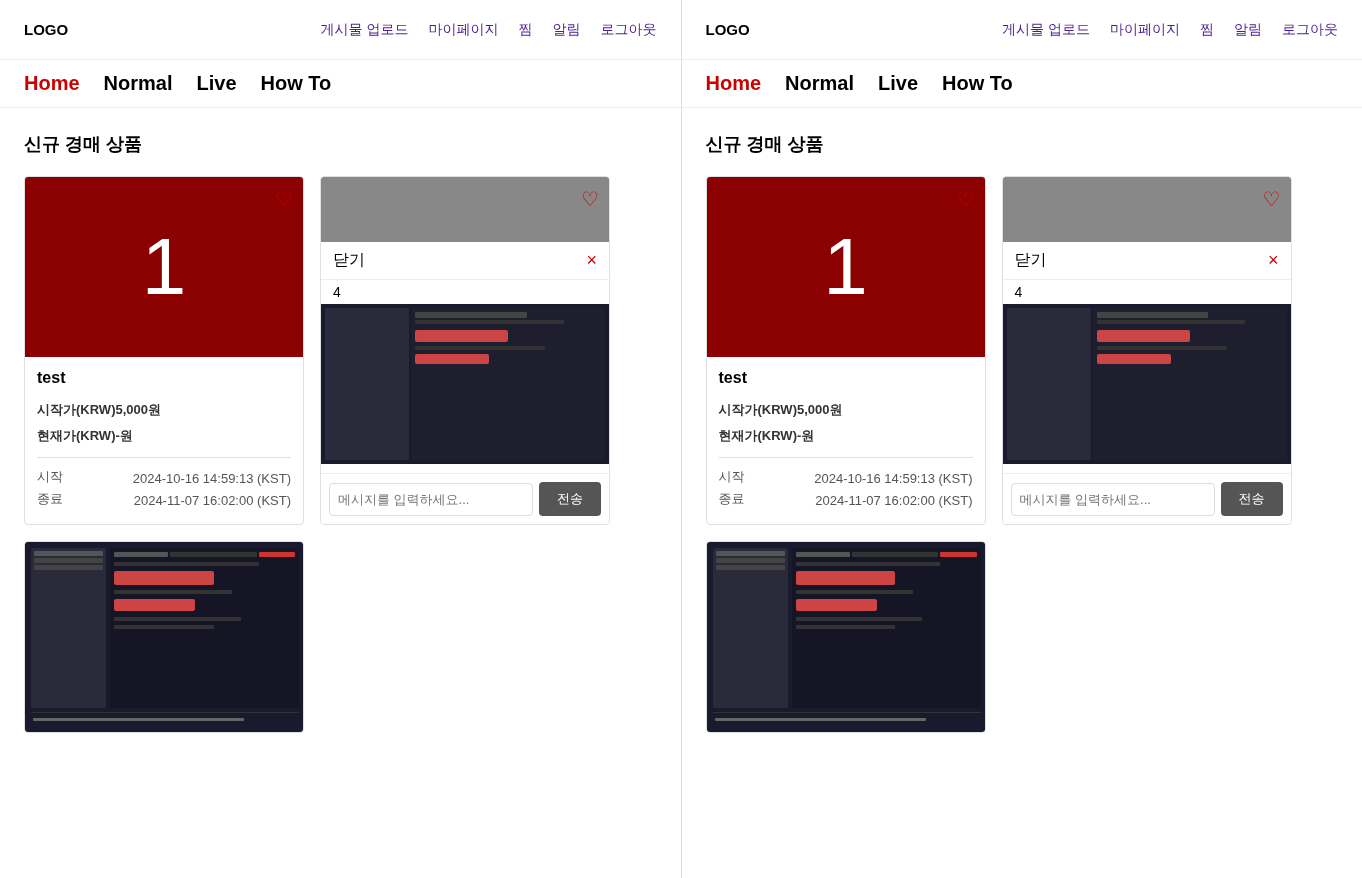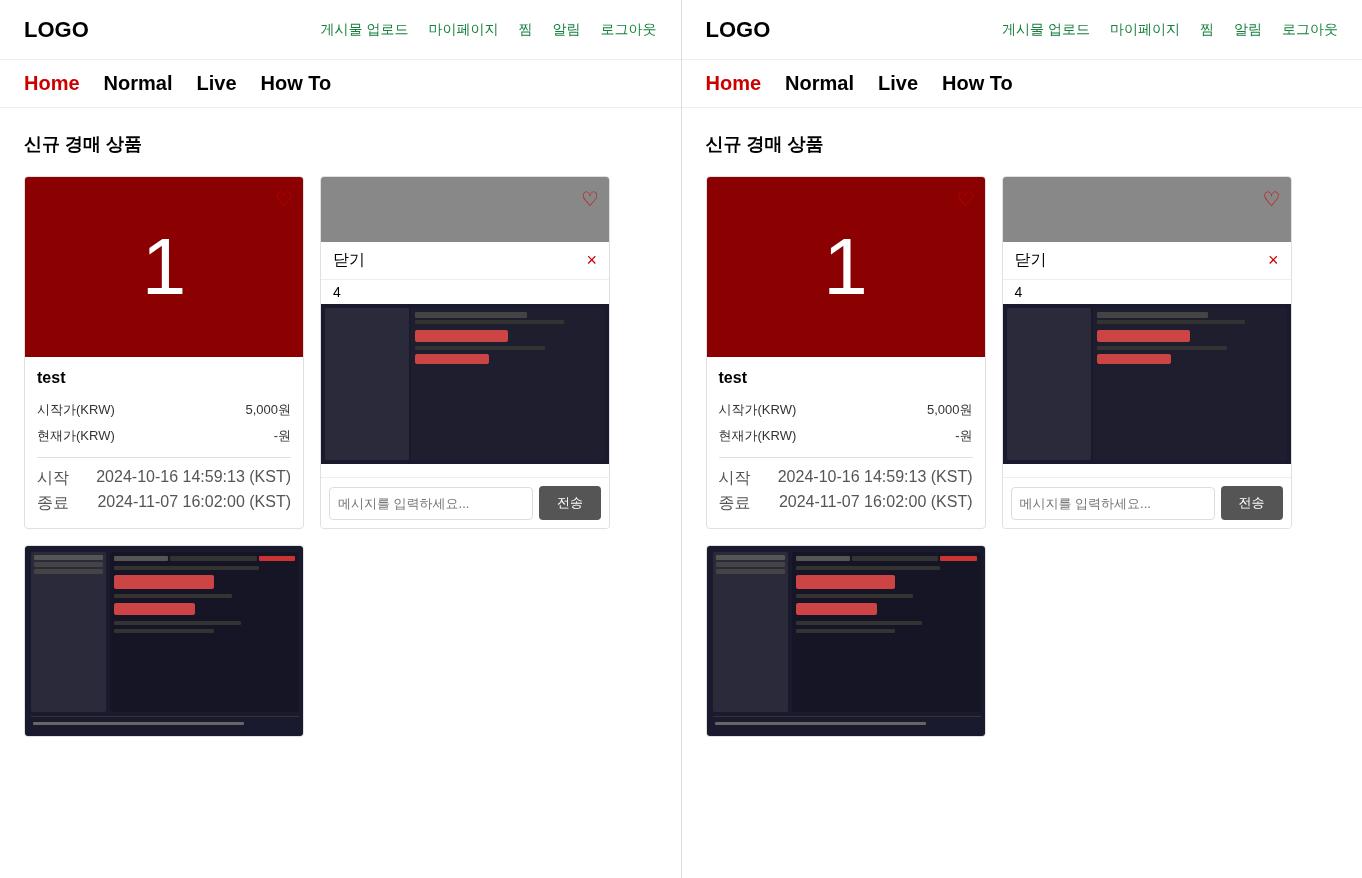--- a/index.html
+++ b/index.html
@@ -7,33 +7,33 @@
     
     
     .header {
       display: flex;
       align-items: center;
       padding: 0 24px;
       height: 60px;
       border-bottom: 1px solid #eee;
     }
     .logo {
-      font-size: 22px;
+      font-size: 15px;
       font-weight: 700;
       color: #000;
       margin-right: auto;
     }
     .header-nav {
       display: flex;
       gap: 20px;
       align-items: center;
     }
     .header-nav span {
       font-size: 14px;
-      color: #15803d;
+      color: #4c1d95;
       cursor: pointer;
     }
     
     
     .nav-tabs {
       display: flex;
       gap: 24px;
       padding: 12px 24px;
       border-bottom: 1px solid #eee;
       align-items: center;
@@ -106,36 +106,38 @@
       padding: 12px;
     }
     .card-title {
       font-size: 16px;
       font-weight: 600;
       margin-bottom: 10px;
       color: #000;
     }
     .card-info {
       display: flex;
-      justify-content: space-between;
+      justify-content: flex-start;
       font-size: 13px;
       color: #333;
       padding: 4px 0;
+      font-weight: bold;
     }
     .card-divider {
       border: none;
       border-top: 1px solid #e0e0e0;
       margin: 8px 0;
     }
     .card-date-row {
       display: flex;
       justify-content: space-between;
-      font-size: 16px;
+      font-size: 13px;
       color: #555;
       padding: 2px 0;
+      align-items: flex-end;
     }
     .card-date-label {
       color: #555;
       min-width: 30px;
     }
     .card-date-value {
       color: #555;
     }
     .chat-input {
       flex: 1;

